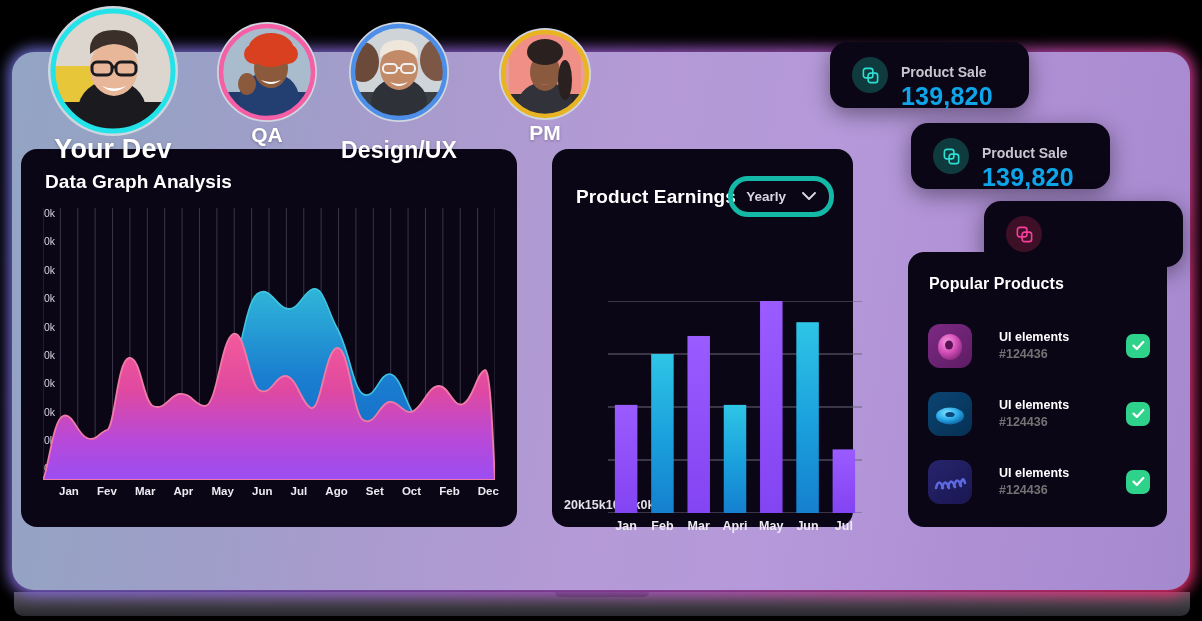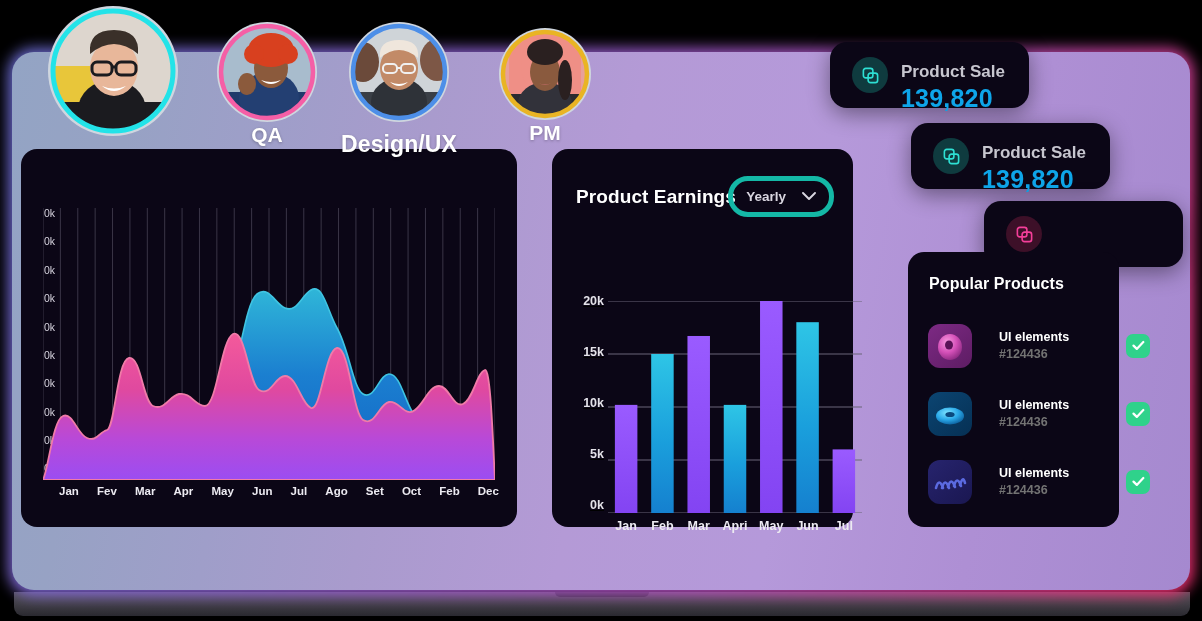--- a/index.html
+++ b/index.html
@@ -115,21 +115,21 @@
   .stat-icon {
     width: 36px; height: 36px;
     border-radius: 50%;
     display: flex; align-items: center; justify-content: center;
     flex: 0 0 auto;
   }
   .stat-icon.teal { background: #0f3b3f; }
   .stat-icon.pink { background: #3d1028; }
   .stat-text { display: flex; flex-direction: column; justify-content: center; }
   .stat-label {
-    font-size: 17px;
+    font-size: 14px;
     color: #c7c6cf;
     font-weight: 600;
     line-height: 1.35;
     margin-top: 23px;
   }
   .stat-value {
     font-size: 25px;
     font-weight: 700;
     color: #0ea5e9;
     line-height: 1.12;
@@ -188,41 +188,40 @@
   #period-select .lbl { font-size: 13.5px; color: #d9d6e0; font-weight: 600; }
   #bars-plot {
     position: absolute;
     left: 56px; top: 152px;
     width: 254px; height: 212px;
   }
   .bars-y {
     position: absolute;
     left: 12px; top: 146px;
     width: 40px; height: 216px;
-    display: flex; flex-direction: column; justify-content: space-between;
+    display: flex; justify-content: space-between;
     align-items: flex-end;
-    text-decoration: underline;
   }
   .bars-y span { font-size: 12.5px; color: #e4e2e9; font-weight: 600; line-height: 1; }
   .bars-x {
     position: absolute;
     left: 56px; top: 370px;
     width: 254px;
     display: flex;
   }
   .bars-x span {
     flex: 1;
     text-align: center;
     font-size: 12.5px;
     color: #eceaf1;
     font-weight: 600;
   }
 
   
-  #products-card { left: 908px; top: 252px; width: 211px; height: 275px; }
+  #products-card { left: 908px; top: 252px; width: 259px; height: 275px; }
   #products-title { position: absolute; left: 21px; top: 23px; font-size: 16px; }
   .product-row {
     position: absolute;
     left: 20px;
     width: 222px;
     height: 47px;
     display: flex;
     align-items: center;
     gap: 27px;
   }
@@ -273,20 +272,21 @@
           <ellipse cx="66" cy="62" rx="24" ry="28" fill="#e8b79a"></ellipse>
           <path d="M42 48 q24 -20 48 0 q2 -24 -24 -24 q-26 0 -24 24z" fill="#3a3029"></path>
           <rect x="44" y="56" width="20" height="13" rx="5" fill="none" stroke="#1b1b1f" stroke-width="3"></rect>
           <rect x="68" y="56" width="20" height="13" rx="5" fill="none" stroke="#1b1b1f" stroke-width="3"></rect>
           <line x1="64" y1="61" x2="68" y2="61" stroke="#1b1b1f" stroke-width="3"></line>
           <path d="M54 80 q12 10 24 0 q-12 5 -24 0z" fill="#ffffff"></path>
         </g>
         <circle cx="65" cy="65" r="60" fill="none" stroke="#23e3e8" stroke-width="5"></circle>
       </svg>
     </div>
+    <div class="avatar-label" style="font-size:27px;margin-top:-2px;">Your Dev</div>
   </div>
 
   <div class="avatar-wrap" style="left:212px; top:22px; width:110px;">
     <div class="avatar" style="width:100px;height:100px;margin:0 auto;">
       <svg viewBox="0 0 100 100" width="100" height="100">
         <defs>
             <clipPath id="cp2">
               <circle cx="50" cy="50" r="45"></circle>
             </clipPath>
           </defs>
@@ -325,21 +325,21 @@
           <ellipse cx="50" cy="46" rx="19" ry="22" fill="#c28a67"></ellipse>
           <path d="M31 36 q19 -16 38 0 q2 -18 -19 -18 q-21 0 -19 18z" fill="#efe6dc"></path>
           <rect x="34" y="42" width="14" height="9" rx="4" fill="none" stroke="#f0f0f0" stroke-width="2"></rect>
           <rect x="52" y="42" width="14" height="9" rx="4" fill="none" stroke="#f0f0f0" stroke-width="2"></rect>
           <line x1="48" y1="46" x2="52" y2="46" stroke="#f0f0f0" stroke-width="2"></line>
           <path d="M41 60 q9 8 18 0 q-9 4 -18 0z" fill="#ffffff"></path>
         </g>
         <circle cx="50" cy="50" r="46" fill="none" stroke="#4d8fe8" stroke-width="4.5"></circle>
       </svg>
     </div>
-    <div class="avatar-label" style="font-size:23px;margin-top:9px;">Design/UX</div>
+    <div class="avatar-label" style="font-size:23px;margin-top:15px;">Design/UX</div>
   </div>
 
   <div class="avatar-wrap" style="left:497px; top:28px; width:96px;">
     <div class="avatar" style="width:92px;height:92px;margin:0 auto;">
       <svg viewBox="0 0 92 92" width="92" height="92">
         <defs>
             <clipPath id="cp4">
               <circle cx="46" cy="46" r="41"></circle>
             </clipPath>
           </defs>
@@ -389,20 +389,21 @@
   <div class="card stat-card" style="left:984px; top:201px; width:199px; height:66px;">
     <div class="stat-icon pink">
       <svg width="19" height="19" viewBox="0 0 20 20">
         <rect x="2.5" y="2.5" width="10" height="10" rx="2.5" fill="none" stroke="#f53f9a" stroke-width="1.7"></rect>
         <rect x="7.5" y="7.5" width="10" height="10" rx="2.5" fill="none" stroke="#f53f9a" stroke-width="1.7"></rect>
       </svg>
     </div>
   </div>
 
   <div class="card" id="area-card">
+    <div class="card-title" id="area-title">Data Graph Analysis</div>
 
     <div class="y-axis" id="area-y">
         <span>0k</span>
         <span>0k</span>
         <span>0k</span>
         <span>0k</span>
         <span>0k</span>
         <span>0k</span>
         <span>0k</span>
         <span>0k</span>

